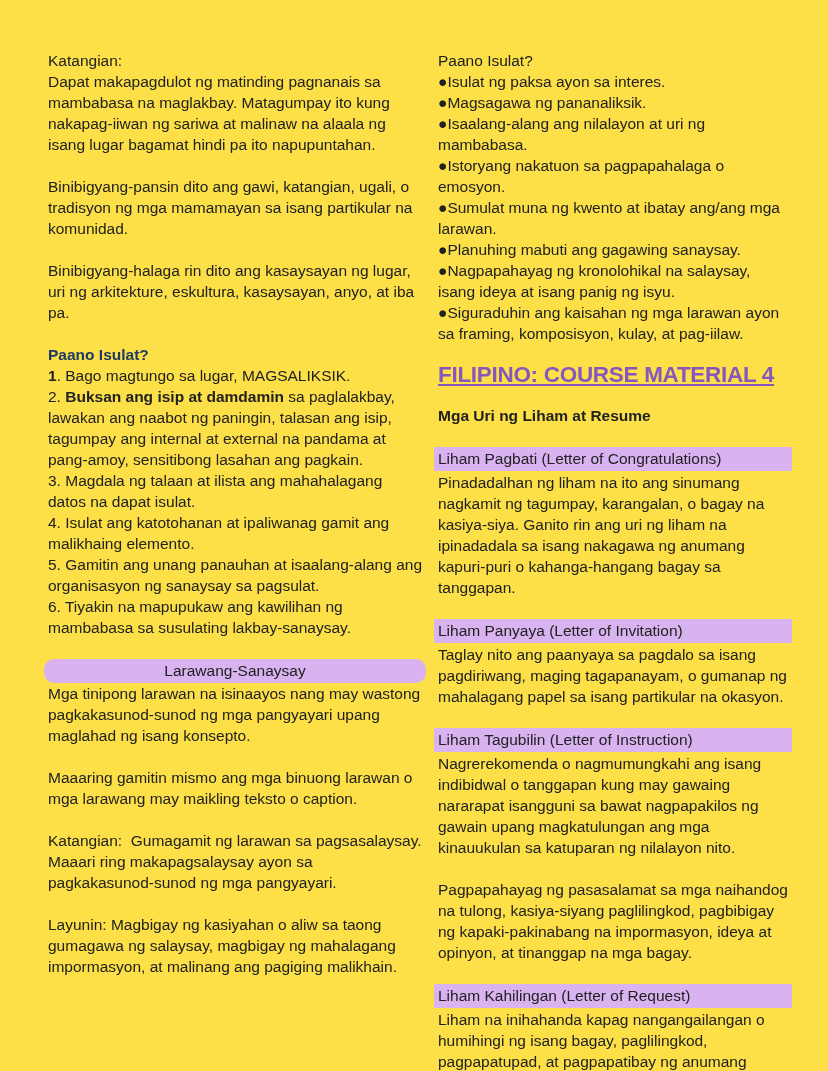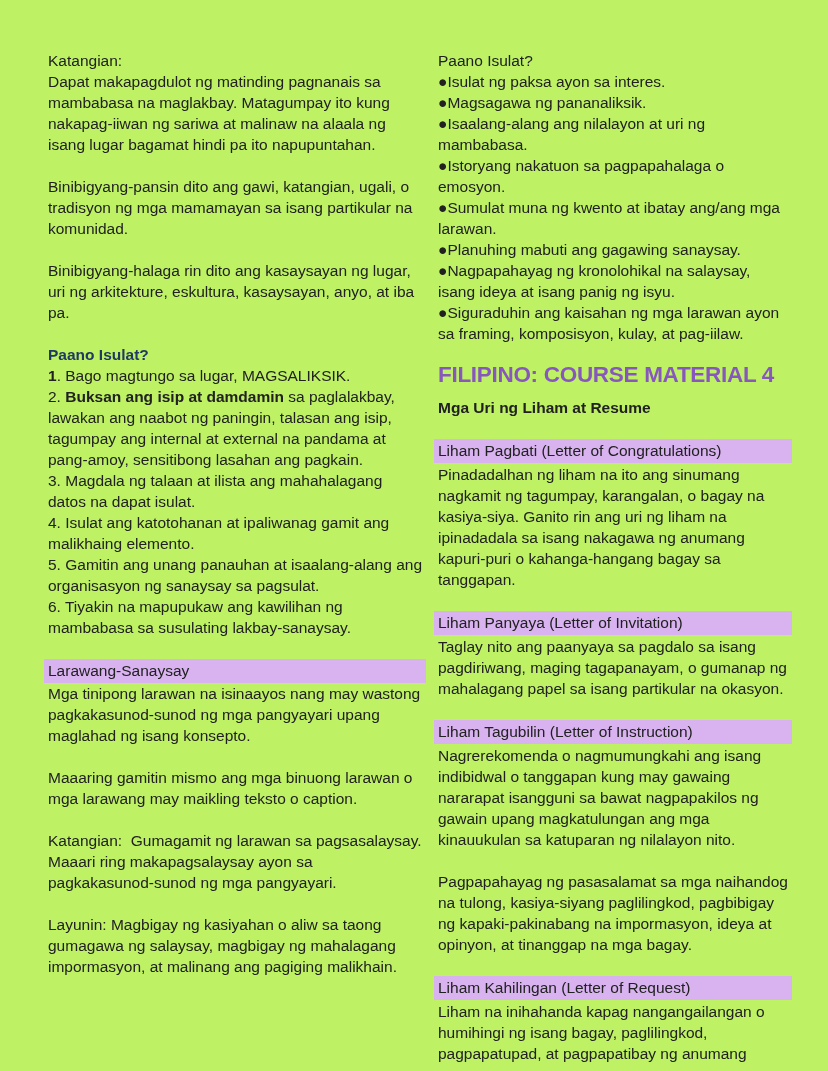--- a/index.html
+++ b/index.html
@@ -7,51 +7,52 @@
     --purple:#8757bd;
     --lavender:#d9b3f0;
     --ink:#212121;
   }
   html,body{margin:0;padding:0;background:#ffffff;}
   .page{
     position:relative;
     width:828px;height:1071px;
     box-sizing:border-box;
     padding:50px 40px 12px 48px;
-    background:#bef264;
+    background:#fde047;
     font-family:"Liberation Sans", sans-serif;
     font-size:15.5px;
     line-height:21px;
     color:var(--ink);
     overflow:hidden;
   }
   .columns{display:flex;gap:16px;}
   .col-left{width:374px;flex:none;}
   .col-right{flex:1;min-width:0;}
   p{margin:0;}
   .gap{margin-top:21px;}
   .navy-heading{color:var(--navy);font-weight:bold;}
   .b{font-weight:bold;}
   .bar{
     background:var(--lavender);
     font-weight:normal;
     padding:1px 4px 2px 4px;
     margin-left:-4px;margin-right:-4px;
   }
-  .bar-center{text-align:left;}
+  .bar-center{text-align:center;border-radius:10px;}
   .course-title{
     color:var(--purple);
     font-size:22.5px;
     line-height:28px;
     letter-spacing:-0.3px;
     white-space:nowrap;
     margin-top:17px;
     font-weight:bold;
+    text-decoration:underline;
   }
-  .course-subtitle{font-weight:bold;margin-top:8px;}
+  .course-subtitle{font-weight:bold;margin-top:16px;}
   .section{margin-top:21px;}
   .section .bar{margin-bottom:1px;}
 </style>
 </head>
 <body>
 
 <div class="page">
   <div class="columns">
 
     <div class="col-left">

